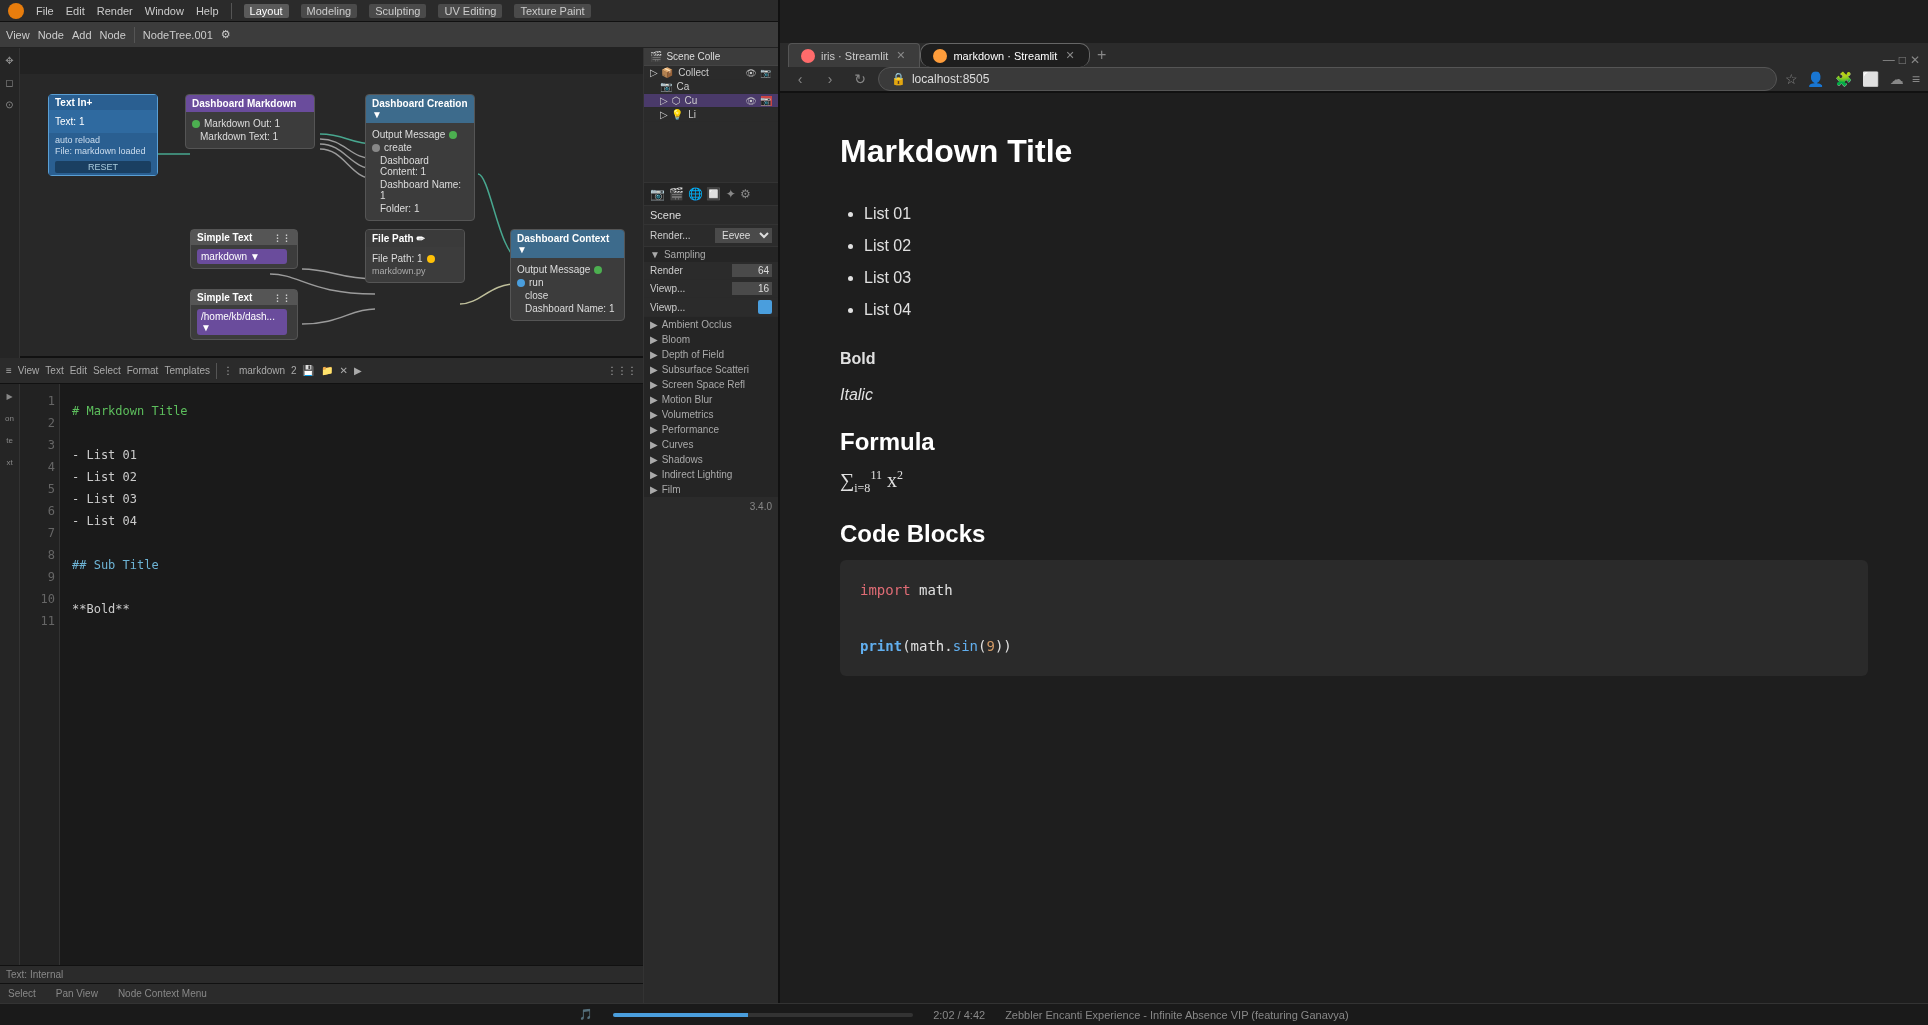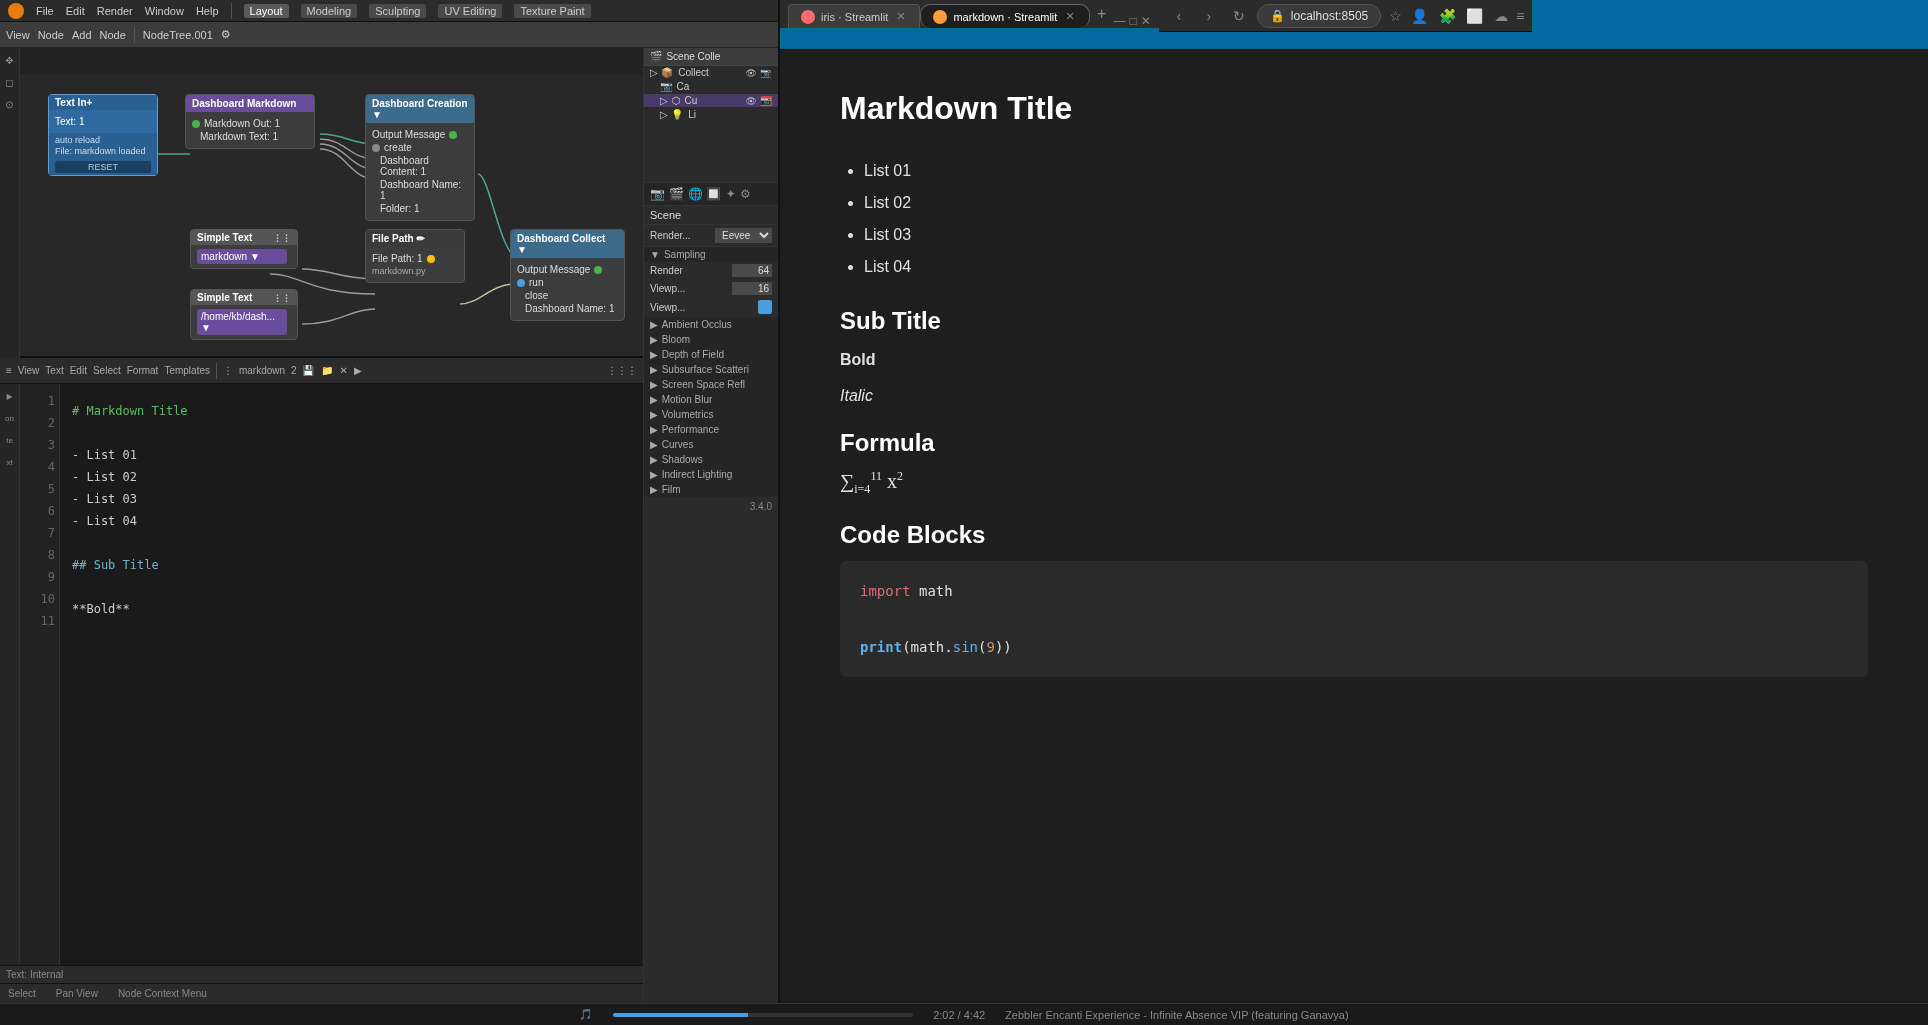--- a/index.html
+++ b/index.html
@@ -342,24 +342,25 @@
 
     
     .browser-area {
       flex: 1;
       background: #1e1e1e;
       display: flex;
       flex-direction: column;
     }
     .browser-chrome {
       height: 50px;
-      background: #0369a1;
-      display: flex;
-      flex-direction: row;
+      background: #be185d;
+      display: flex;
+      flex-direction: column;
       border-bottom: 1px solid #111;
+      margin-top: 43px;
     }
     .browser-tab-bar {
       height: 28px;
       background: #2b2b2b;
       display: flex;
       align-items: flex-end;
       padding: 0 8px;
       gap: 0;
     }
     .browser-tab {
@@ -683,21 +684,21 @@
             <div class="node-row" style="padding-left:8px;">
                 <span>Dashboard Name: 1</span>
               </div>
             <div class="node-row" style="padding-left:8px;text-align:center;">
                 <span>Folder: 1</span>
               </div>
           </div>
         </div>
 
         <div class="node-box blue-title" style="left:510px;top:155px;width:115px;">
-          <div class="node-title">Dashboard Collect ▼</div>
+          <div class="node-title">Dashboard Context ▼</div>
           <div class="node-body">
             <div class="node-row">
                 <span>Output Message</span>
                 <div class="dot green"></div>
               </div>
             <div class="node-row">
                 <div class="dot blue"></div>
                 <span>run</span>
               </div>
             <div class="node-row" style="padding-left:8px;">
@@ -984,27 +985,26 @@
     </div>
 
     <div class="streamlit-content">
       <h1 class="st-title">Markdown Title</h1>
       <ul class="st-list">
         <li>List 01</li>
         <li>List 02</li>
         <li>List 03</li>
         <li>List 04</li>
       </ul>
-      <h2 class="st-subtitle">Sub Title</h2>
       <p class="st-bold"><strong>Bold</strong></p>
       <p class="st-italic"><em>Italic</em></p>
       <h2 class="st-formula-title">Formula</h2>
       <div class="st-formula">
         <span>
-          ∑<sub>i=4</sub><sup>11</sup> x<sup>2</sup>
+          ∑<sub>i=8</sub><sup>11</sup> x<sup>2</sup>
         </span>
       </div>
       <h2 class="st-code-title">Code Blocks</h2>
       <div class="st-code-block">
         <div>
           <span class="code-import">import</span><span class="code-module"> math</span>
         </div>
         <div>&nbsp;</div>
         <div>
           <span class="code-func">print</span><span class="code-paren">(math.</span><span class="code-math-fn">sin</span><span class="code-paren">(</span><span class="code-num">9</span><span class="code-paren">))</span>

